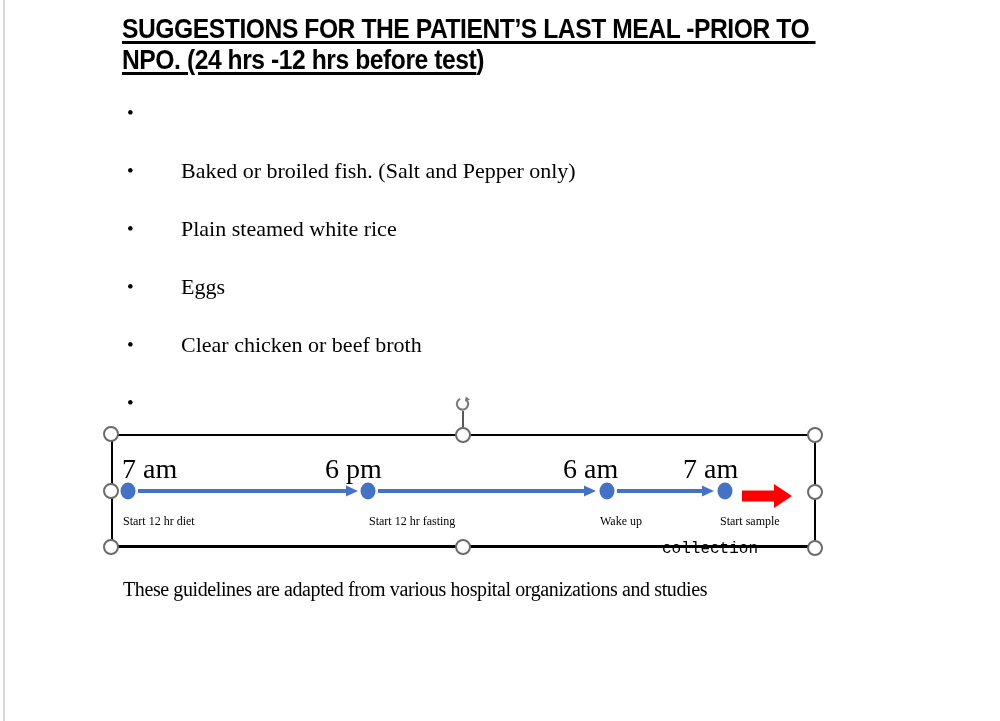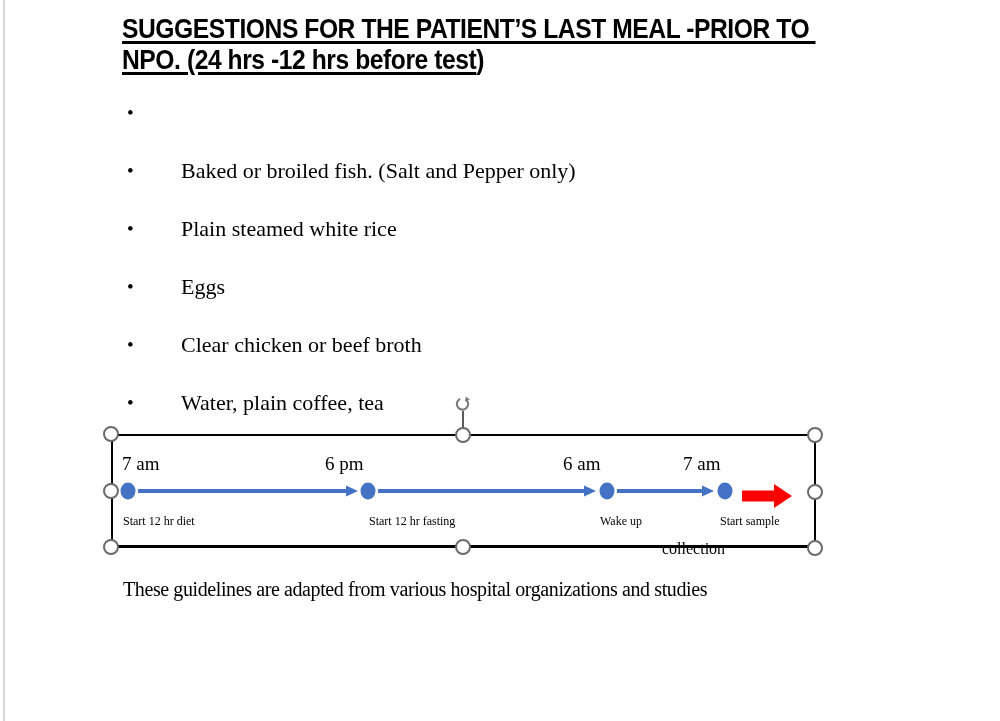--- a/index.html
+++ b/index.html
@@ -57,29 +57,29 @@
     position: absolute; left: 111px; top: 434px;
     width: 705px; height: 114px;
     box-sizing: border-box;
     border: 2px solid #000000;
     border-bottom-width: 3px;
     background: transparent;
   }
   .tl-svg { position: absolute; left: 0; top: 0; overflow: visible; }
   .tl-time {
     position: absolute; top: 17px;
-    font-size: 19px; white-space: nowrap; text-align: center;
+    font-size: 28px; white-space: nowrap; text-align: center;
   }
   .tl-sub {
     position: absolute; top: 78px;
     font-size: 12px; white-space: nowrap;
   }
   .tl-sub2 {
     position: absolute; top: 104px;
-    font-size: 16px; white-space: nowrap;
+    font-size: 16px; white-space: nowrap; font-family: Liberation Mono, monospace;
   }
   .t1 { left: 9px; }   .s1 { left: 10px; }
   .t2 { left: 212px; } .s2 { left: 244px; margin-left: 12px; }
   .t3 { left: 450px; } .s3 { left: 487px; }
   .t4 { left: 570px; } .s4 { left: 607px; } .s4b { left: 549px; }
 
   
   .handle {
     position: absolute; width: 16px; height: 16px;
     box-sizing: border-box;
@@ -123,21 +123,20 @@
   <div class="bullet-row">
     <span class="bullet-glyph">•</span>
     <span class="bullet-text">Eggs</span>
   </div>
   <div class="bullet-row">
     <span class="bullet-glyph">•</span>
     <span class="bullet-text">Clear chicken or beef broth</span>
   </div>
   <div class="bullet-row">
     <span class="bullet-glyph">•</span>
-    <span class="bullet-text">Water, plain coffee, tea</span>
   </div>
 </div>
 
 <svg class="rotate-icon" width="17" height="17" viewBox="0 0 17 17">
   <circle cx="8.5" cy="10" r="5.6" fill="none" stroke-width="2.1" stroke-dasharray="29 7" transform="rotate(-58 8.5 10)" stroke="#7b7b7b"></circle>
   <polygon points="11.6,2.6 15.9,5.6 11.4,7.6" fill="#7b7b7b"></polygon>
 </svg>
 <div class="rotate-stem"></div>
 
 <div class="tl-box">

